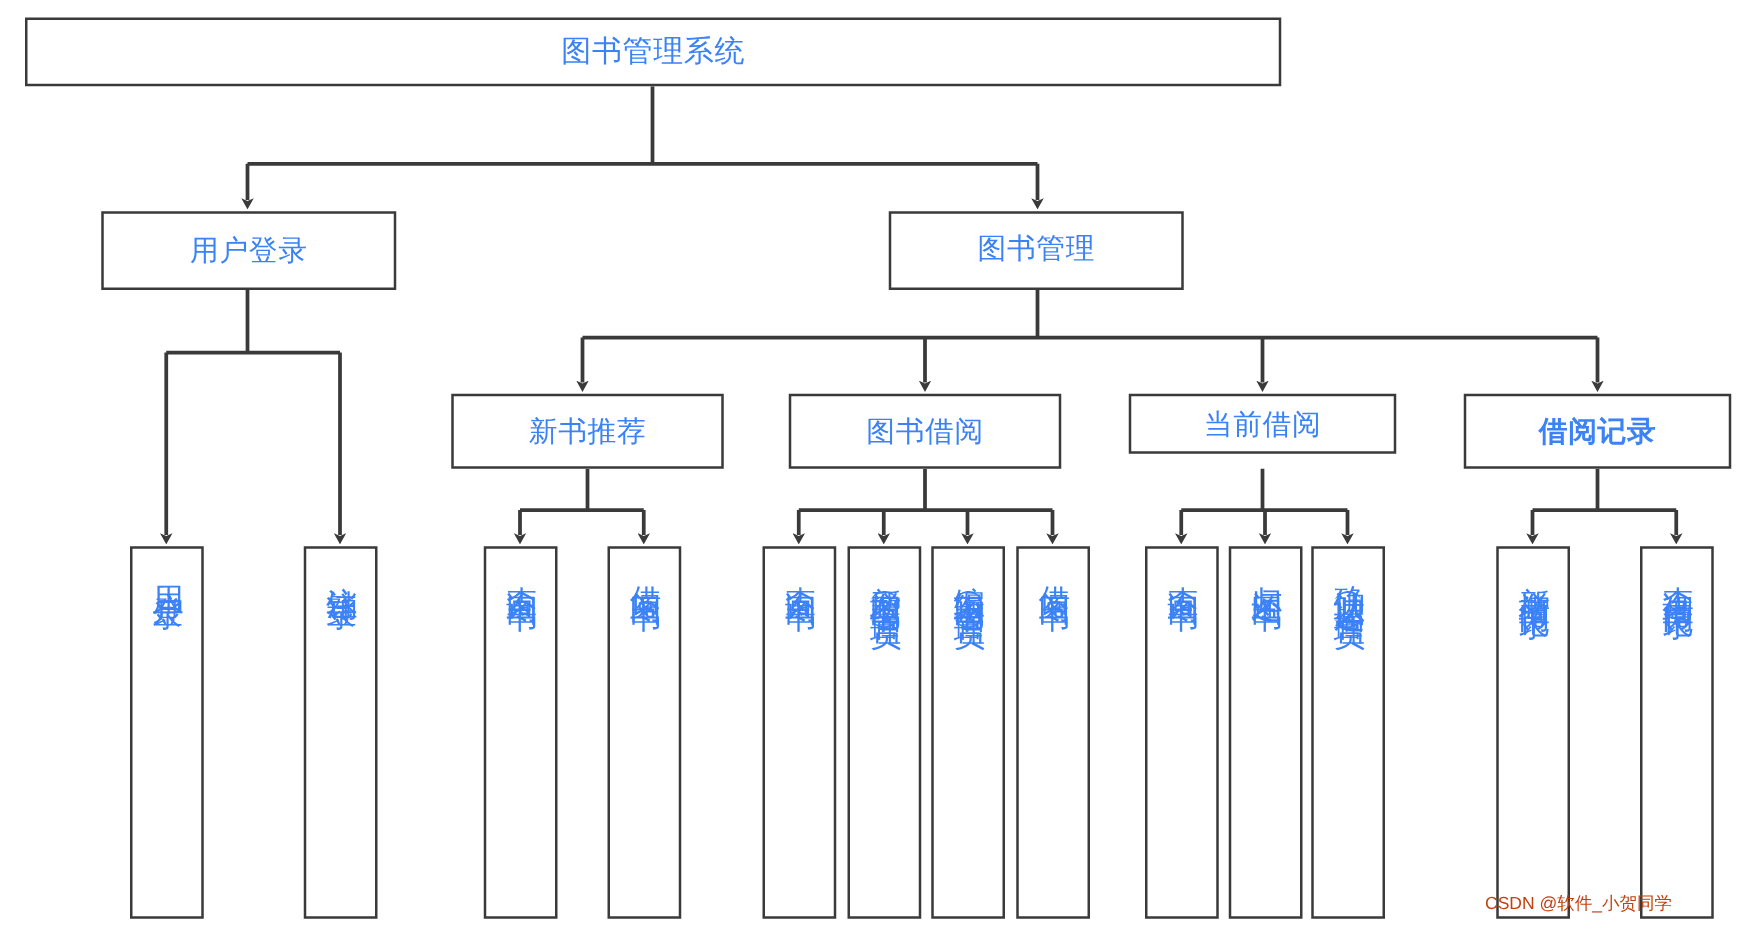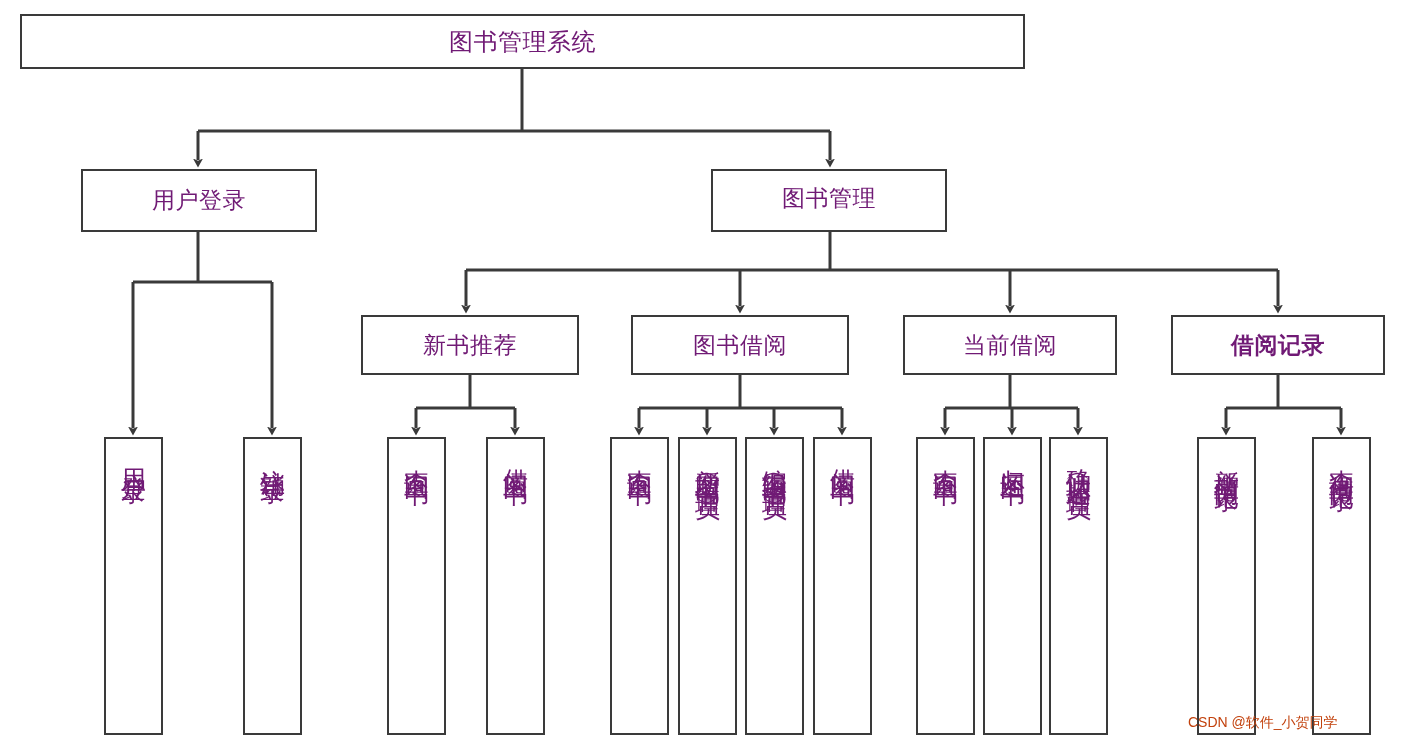--- a/index.html
+++ b/index.html
@@ -29,21 +29,21 @@
     position: absolute;
     box-sizing: border-box;
     border: 2px solid #3a3a3a;
     background: #ffffff;
     display: flex;
     align-items: center;
     justify-content: center;
     z-index: 5;
   }
   .node .label {
-    color: #701a75;
+    color: #3b82f6;
     letter-spacing: 0.5px;
     white-space: nowrap;
     line-height: 1.15;
   }
   
   .node.horiz .label {
     font-size: 23px;
     text-align: center;
   }
   .node.root .label {
@@ -139,21 +139,21 @@
   <div class="node horiz" style="left:711px; top:169px; width:236px; height:63px;font-family:Liberation Mono, monospace;">
     <span class="label">图书管理</span>
   </div>
 
   <div class="node horiz" style="left:361px; top:315px; width:218px; height:60px;">
     <span class="label">新书推荐</span>
   </div>
   <div class="node horiz" style="left:631px; top:315px; width:218px; height:60px;">
     <span class="label">图书借阅</span>
   </div>
-  <div class="node horiz" style="left:903px; top:315px; width:214px; height:60px;">
+  <div class="node horiz" style="left:903px; top:315px; width:214px; height:48px;">
     <span class="label">当前借阅</span>
   </div>
   <div class="node horiz" style="left:1171px; top:315px; width:214px; height:60px;font-weight:bold;">
     <span class="label">借阅记录</span>
   </div>
 
   <div class="node vert" style="left:104px; top:437px; width:59px; height:298px;">
     <span class="label">用户登录</span>
   </div>
   <div class="node vert" style="left:243px; top:437px; width:59px; height:298px;">

